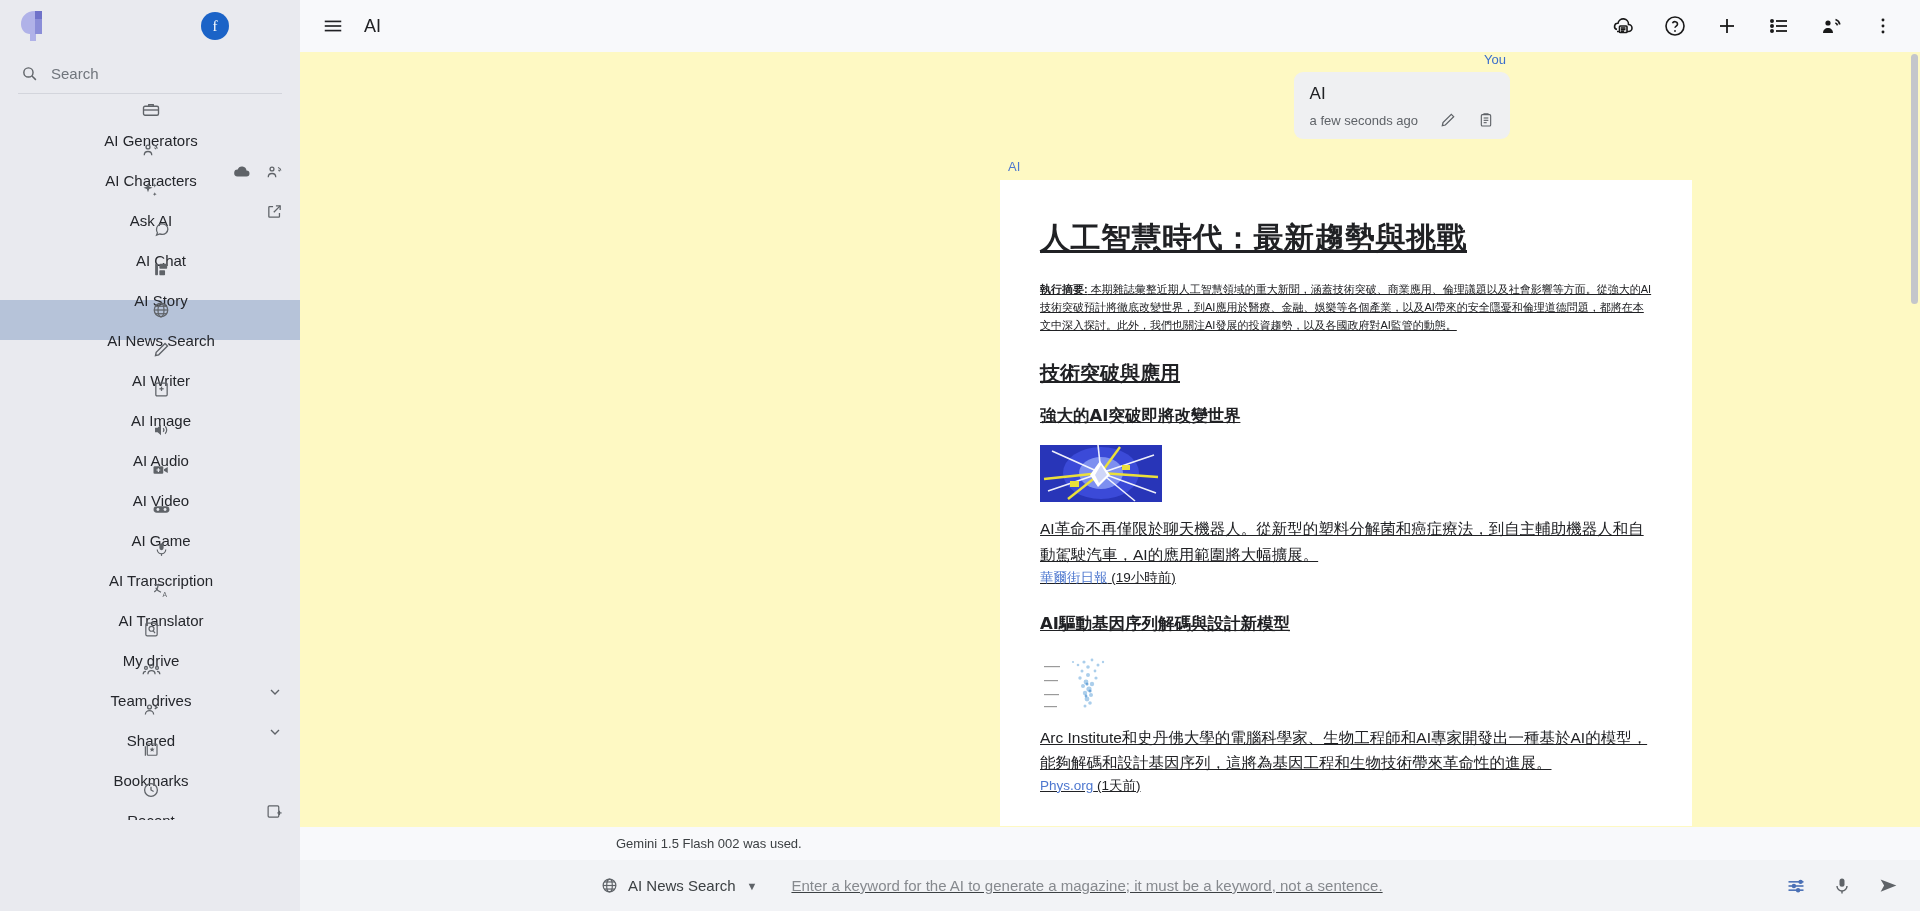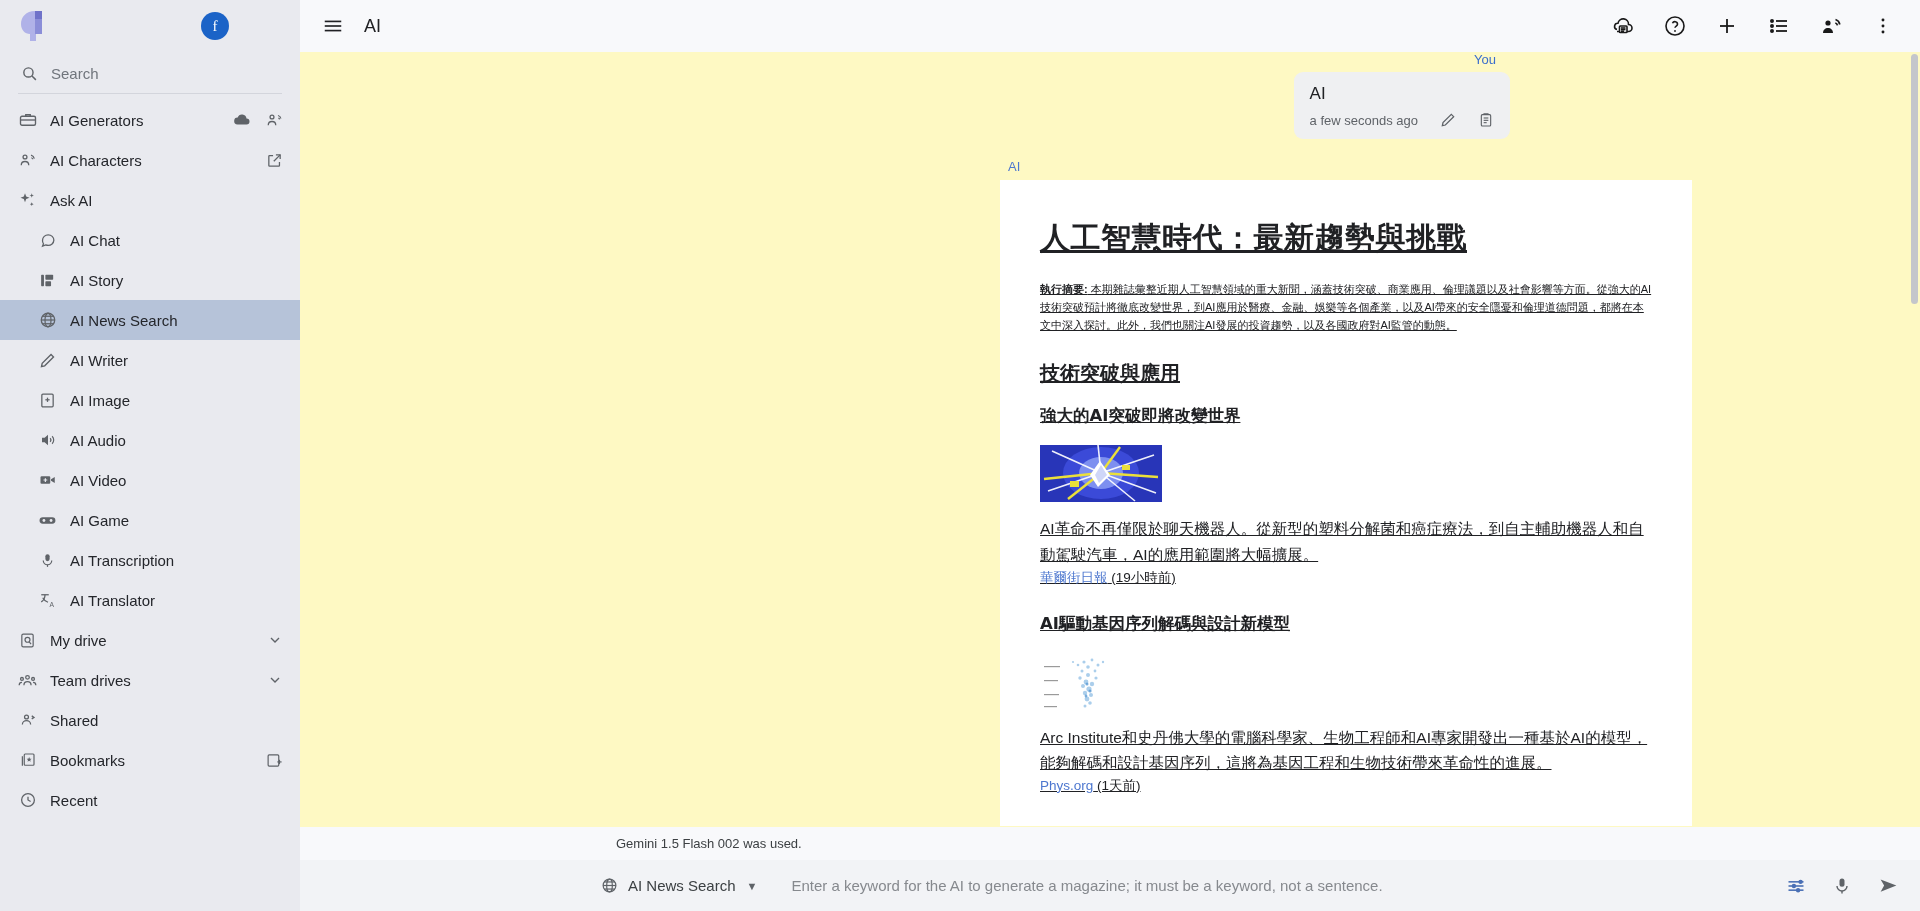--- a/index.html
+++ b/index.html
@@ -35,20 +35,21 @@
     margin:6px 18px 0 18px; padding:6px 0 10px 2px;
     border-bottom:1px solid #d3d5dc;
   }
   .sb-search .ph { color:#70757c; font-size:15px; }
   .sb-list { padding-top:6px; overflow:hidden; }
   .sb-item {
     display:flex; align-items:center; gap:13px;
     height:40px; padding:0 16px 0 18px;
     font-size:15px; color:#24262b; cursor:pointer;
     white-space:nowrap;
+    flex-direction:column;
   }
   .sb-item.sub { padding-left:38px; }
   .sb-item.active { background:#b6c3d9; }
   .sb-item .lbl { flex:1; }
   .sb-item .trail { display:flex; align-items:center; gap:14px; margin-left:auto; }
   .ic { width:19px; height:19px; flex:0 0 19px; display:inline-flex; align-items:center; justify-content:center; color:#5f6368; }
   .ic svg { display:block; }
   .chev { color:#5f6368; }
 
   
@@ -60,21 +61,21 @@
   }
   .topbar .title { font-size:18px; margin-left:18px; color:#202124; }
   .topbar .right { margin-left:auto; display:flex; align-items:center; gap:26px; padding-right:8px; }
   .tb-ic { width:26px; height:26px; display:flex; align-items:center; justify-content:center; color:#1a1a1a; cursor:pointer; }
 
   .scrollarea { flex:1; position:relative; overflow:hidden; }
   .content { padding:0 0 0 0; height:100%; }
 
   
   .msg-wrap { display:flex; flex-direction:column; align-items:flex-end; padding:0 410px 0 0; }
-  .you { color:#3b6ecc; font-size:13px; margin-bottom:5px; margin-right:14px;text-align:center; }
+  .you { color:#3b6ecc; font-size:13px; margin-bottom:5px; margin-right:4px;text-align:center; }
   .bubble {
     background:#eff0f2; border-radius:9px;
     padding:12px 16px 11px 16px; min-width:210px;
   }
   .bubble .txt { font-size:17px; color:#202124; margin-bottom:8px; }
   .bubble .meta { display:flex; align-items:center; gap:22px; }
   .bubble .ts { font-size:13px; color:#5f6368; }
   .b-ic { color:#5f6368; cursor:pointer; display:flex; }
 
   
@@ -110,20 +111,21 @@
     height:51px; flex:0 0 51px; background:#f2f3f6;
     display:flex; align-items:center; padding:0 18px 0 300px;
   }
   .mode-pill { display:flex; align-items:center; gap:9px; font-size:15px; color:#3c4043; cursor:pointer; }
   .mode-pill .ic { color:#5f6368; }
   .caret { color:#5f6368; font-size:11px; margin-left:2px; }
   .kw-input {
     flex:1; border:none; background:transparent; outline:none;
     font-size:15px; color:#3c4043; padding-left:34px;
     font-family:"Liberation Sans", sans-serif;
+    text-decoration:underline;
   }
   .kw-input::placeholder { color:#86898e; }
   .in-ic { width:28px; height:28px; display:flex; align-items:center; justify-content:center; margin-left:18px; cursor:pointer; color:#5f6368; }
   .in-ic.accent { color:#4a6fb5; }
 </style>
 </head>
 <body>
 
 <div class="app">
 

